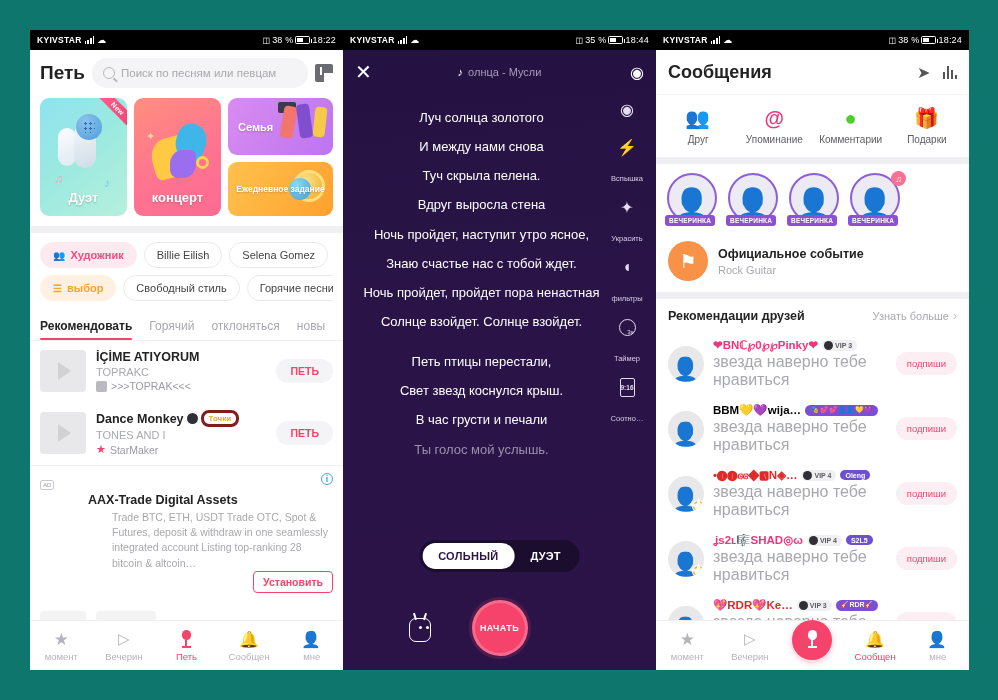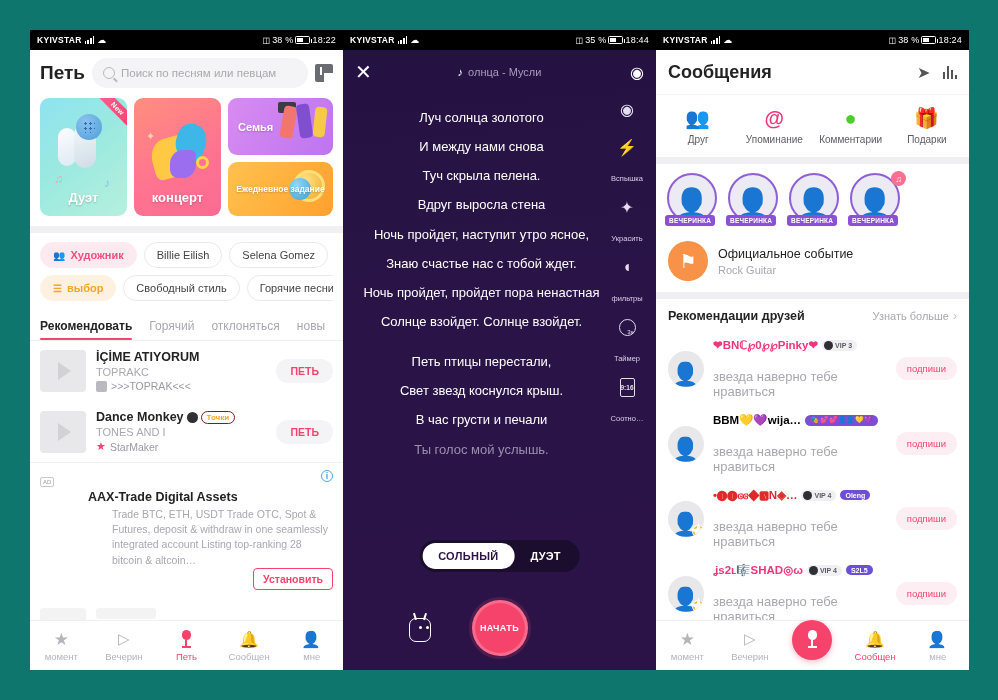--- a/index.html
+++ b/index.html
@@ -150,21 +150,21 @@
 
   .song-row { display: flex; align-items: center; gap: 10px; padding: 9px 10px; }
   .song-thumb { width: 46px; height: 42px; background: #e8e8ea; border-radius: 4px;
     display:flex; align-items:center; justify-content:center; flex:none; }
   .play-tri { width:0;height:0;border-left:13px solid #d2d2d6;border-top:9px solid transparent;border-bottom:9px solid transparent;margin-left:3px }
   .song-meta { flex: 1; min-width: 0; }
   .song-title { font-size: 12.5px; font-weight: 700; color: #232323; display:flex; align-items:center; gap:3px; }
   .song-artist { font-size: 11px; color: #a8a8b0; margin-top: 2px; }
   .song-sub { font-size: 10.5px; color: #9a9aa2; margin-top: 2px; display:flex; align-items:center; gap:4px; }
   .badge-dot { width:11px;height:11px;border-radius:50%;background:#2f2f35;display:inline-block }
-  .badge-points { border:1px solid #7f1d1d; color:#e8a82c; border-radius:8px; font-size:8px; padding:1px 5px; }
+  .badge-points { border:3px solid #7f1d1d; color:#e8a82c; border-radius:8px; font-size:8px; padding:1px 5px; }
   .mini-sq { width:11px;height:11px;border-radius:2px;background:#b9b9bf;display:inline-block }
   .mini-star { color:#f5436c; font-size:11px; }
   .sing-btn {
     background: #f4f4f6; color: #f5436c; border: none; border-radius: 13px;
     font-size: 10.5px; font-weight: 700; padding: 6px 14px; flex: none;
   }
 
   .ad-box { border-top: 1px solid #f0f0f2; padding: 7px 10px 8px; position: relative; }
   .ad-tag {
     font-size: 6px; color: #9a9aa2; border: 1px solid #c9c9cf; border-radius: 2px;
@@ -282,37 +282,37 @@
     font-size: 6.5px; font-weight: 700; padding: 2px 4px; border-radius: 3px; letter-spacing:.2px;
   }
   .fr-live {
     position: absolute; right: -2px; top: -2px; width: 15px; height: 15px; border-radius: 50%;
     background: #fa7091; color:#fff; font-size: 9px; display:flex; align-items:center; justify-content:center;
   }
 
   .event-row { display:flex; align-items:center; gap: 10px; padding: 9px 12px 11px; }
   .event-av { width: 40px; height: 40px; border-radius: 50%; background: #f79248;
     display:flex; align-items:center; justify-content:center; color:#fff; font-size: 19px; flex:none }
-  .event-t { font-size: 12.5px; font-weight: 400; color:#232323; }
+  .event-t { font-size: 12.5px; font-weight: 700; color:#232323; }
   .event-s { font-size: 11px; color:#a8a8b0; margin-top: 3px; }
 
   .rec-head { display:flex; align-items:center; padding: 10px 12px 8px; border-top: 7px solid #f0f0f2; }
   .rec-head-t { flex:1; font-size: 12.5px; font-weight:700; color:#232323 }
   .rec-head-m { font-size: 11px; color:#a8a8b0 }
   .chev { color:#c3c3ca; font-size: 12px; margin-left: 4px }
 
   .urow { display:flex; align-items:center; gap: 9px; padding: 7px 12px; }
   .uav { width: 36px; height: 36px; border-radius: 50%; background:#e8e8ea; position:relative; flex:none;
     display:flex; align-items:flex-end; justify-content:center; overflow:hidden }
   .uav span { font-size:23px; color:#fff; line-height:26px }
   .ubadge { position:absolute; right:-1px; bottom:-1px; width:13px;height:13px;border-radius:50%;
     border:1.5px solid #fff; font-size:7px; color:#fff; display:flex; align-items:center; justify-content:center }
   .umeta { flex:1; min-width:0 }
   .uname { font-size: 11.5px; font-weight: 700; display:flex; align-items:center; gap:4px; white-space:nowrap; overflow:hidden }
-  .usub { font-size: 13px; color:#a8a8b0; margin-top: 17px }
+  .usub { font-size: 16px; color:#a8a8b0; margin-top: 1px }
   .vip { background:#f0f0f2; border-radius:7px; font-size:7px; padding:1px 5px 1px 2px;
     display:inline-flex; align-items:center; gap:2px; color:#5b5b63; font-weight:700 }
   .vip .vdot { width:9px;height:9px;border-radius:50%;background:#2f2f35 }
   .tagpill { border-radius:7px; font-size:7px; padding:1.5px 5px; color:#fff; font-weight:700; white-space:nowrap }
   .follow-btn { background:#fdeef3; color:#f5436c; border:none; border-radius:12px;
     font-size:9.5px; padding:6px 11px; flex:none }
 
   .p3-nav .nav-item.active { color:#f5436c }
   .p3-mic-fab {
     width: 40px; height: 40px; border-radius: 50%; background: #f5436c;

